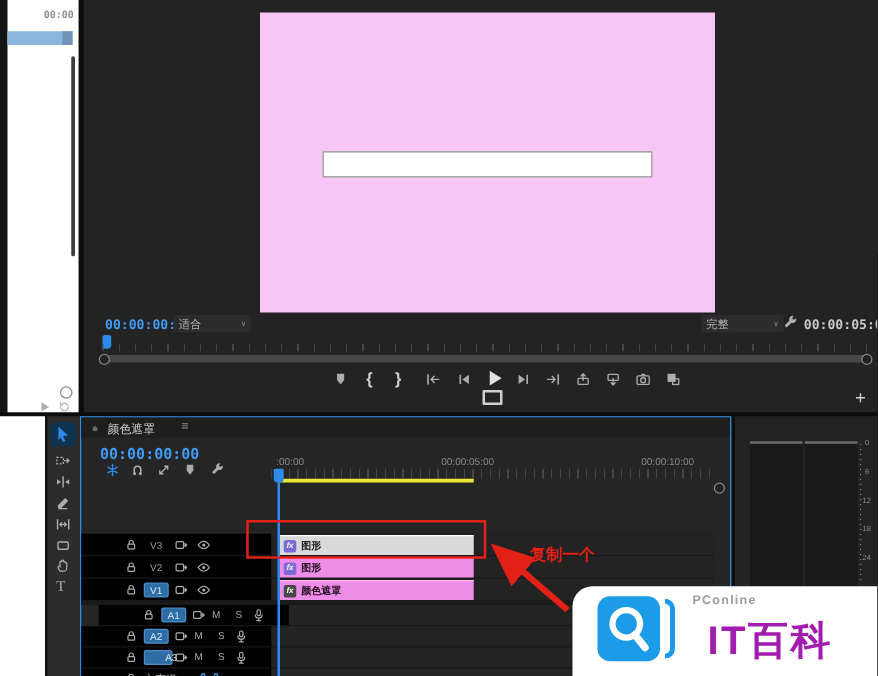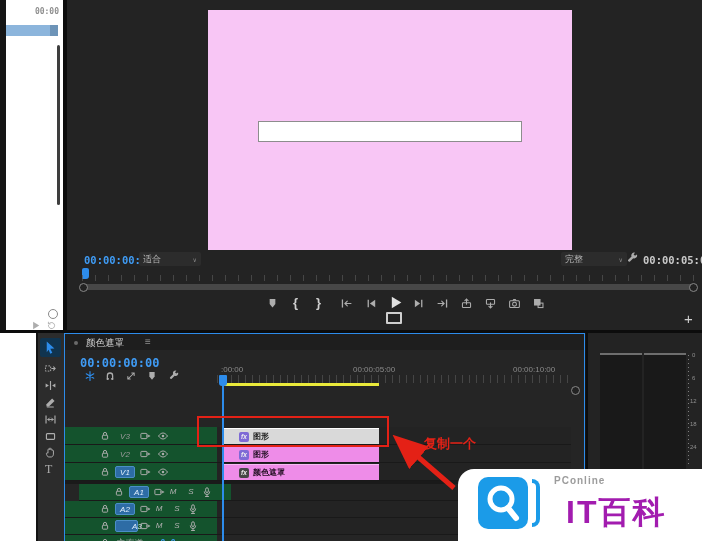--- a/index.html
+++ b/index.html
@@ -10,22 +10,22 @@
   .tc{font-family:"DejaVu Sans Mono",monospace;font-weight:bold;}
   .dim{color:#8f8f8f;}
   svg.ic{display:block;color:#adadad;}
   svg.ic.b{color:#2d8ceb;}
   .sel{background:#2c2c2c;border-radius:2px;color:#b5b5b5;font-size:9px;
        display:flex;align-items:center;justify-content:space-between;padding:0 4px;}
   .badge{display:flex;align-items:center;justify-content:center;width:20px;height:12px;
          border-radius:2px;font-size:8px;color:#9a9a9a;}
   .badge.on{background:#2d6ca5;color:#dcecfa;border:1px solid #4b8ec7;box-sizing:border-box;}
   .row{background:#232323;border-bottom:1px solid #191919;box-sizing:border-box;}
-  .hrow{background:#14532d;border-bottom:1px solid #191919;box-sizing:border-box;font-style:italic;}
-  .clip{box-sizing:border-box;display:flex;align-items:center;gap:4px;padding-left:15px;
+  .hrow{background:#000000;border-bottom:1px solid #191919;box-sizing:border-box;}
+  .clip{box-sizing:border-box;display:flex;align-items:center;gap:4px;padding-left:3px;
         font-size:8px;font-weight:bold;}
   .fx{width:10px;height:10px;border-radius:2px;color:#f0f0f0;font-size:6.5px;font-style:italic;
       display:flex;align-items:center;justify-content:center;flex:none;}
   .tick-lg{background:repeating-linear-gradient(90deg,#555 0 1px,transparent 1px 13px);}
   .tick-sm{background:repeating-linear-gradient(90deg,#4d4d4d 0 1px,transparent 1px 7px);}
   .dots-v{background:repeating-linear-gradient(180deg,#808080 0 1px,transparent 1px 4px);}
   .ms{font-size:8px;color:#b0b0b0;width:12px;text-align:center;}
   .ruler-lbl{font-size:8px;color:#8a8a8a;}
 </style>
 </head>

